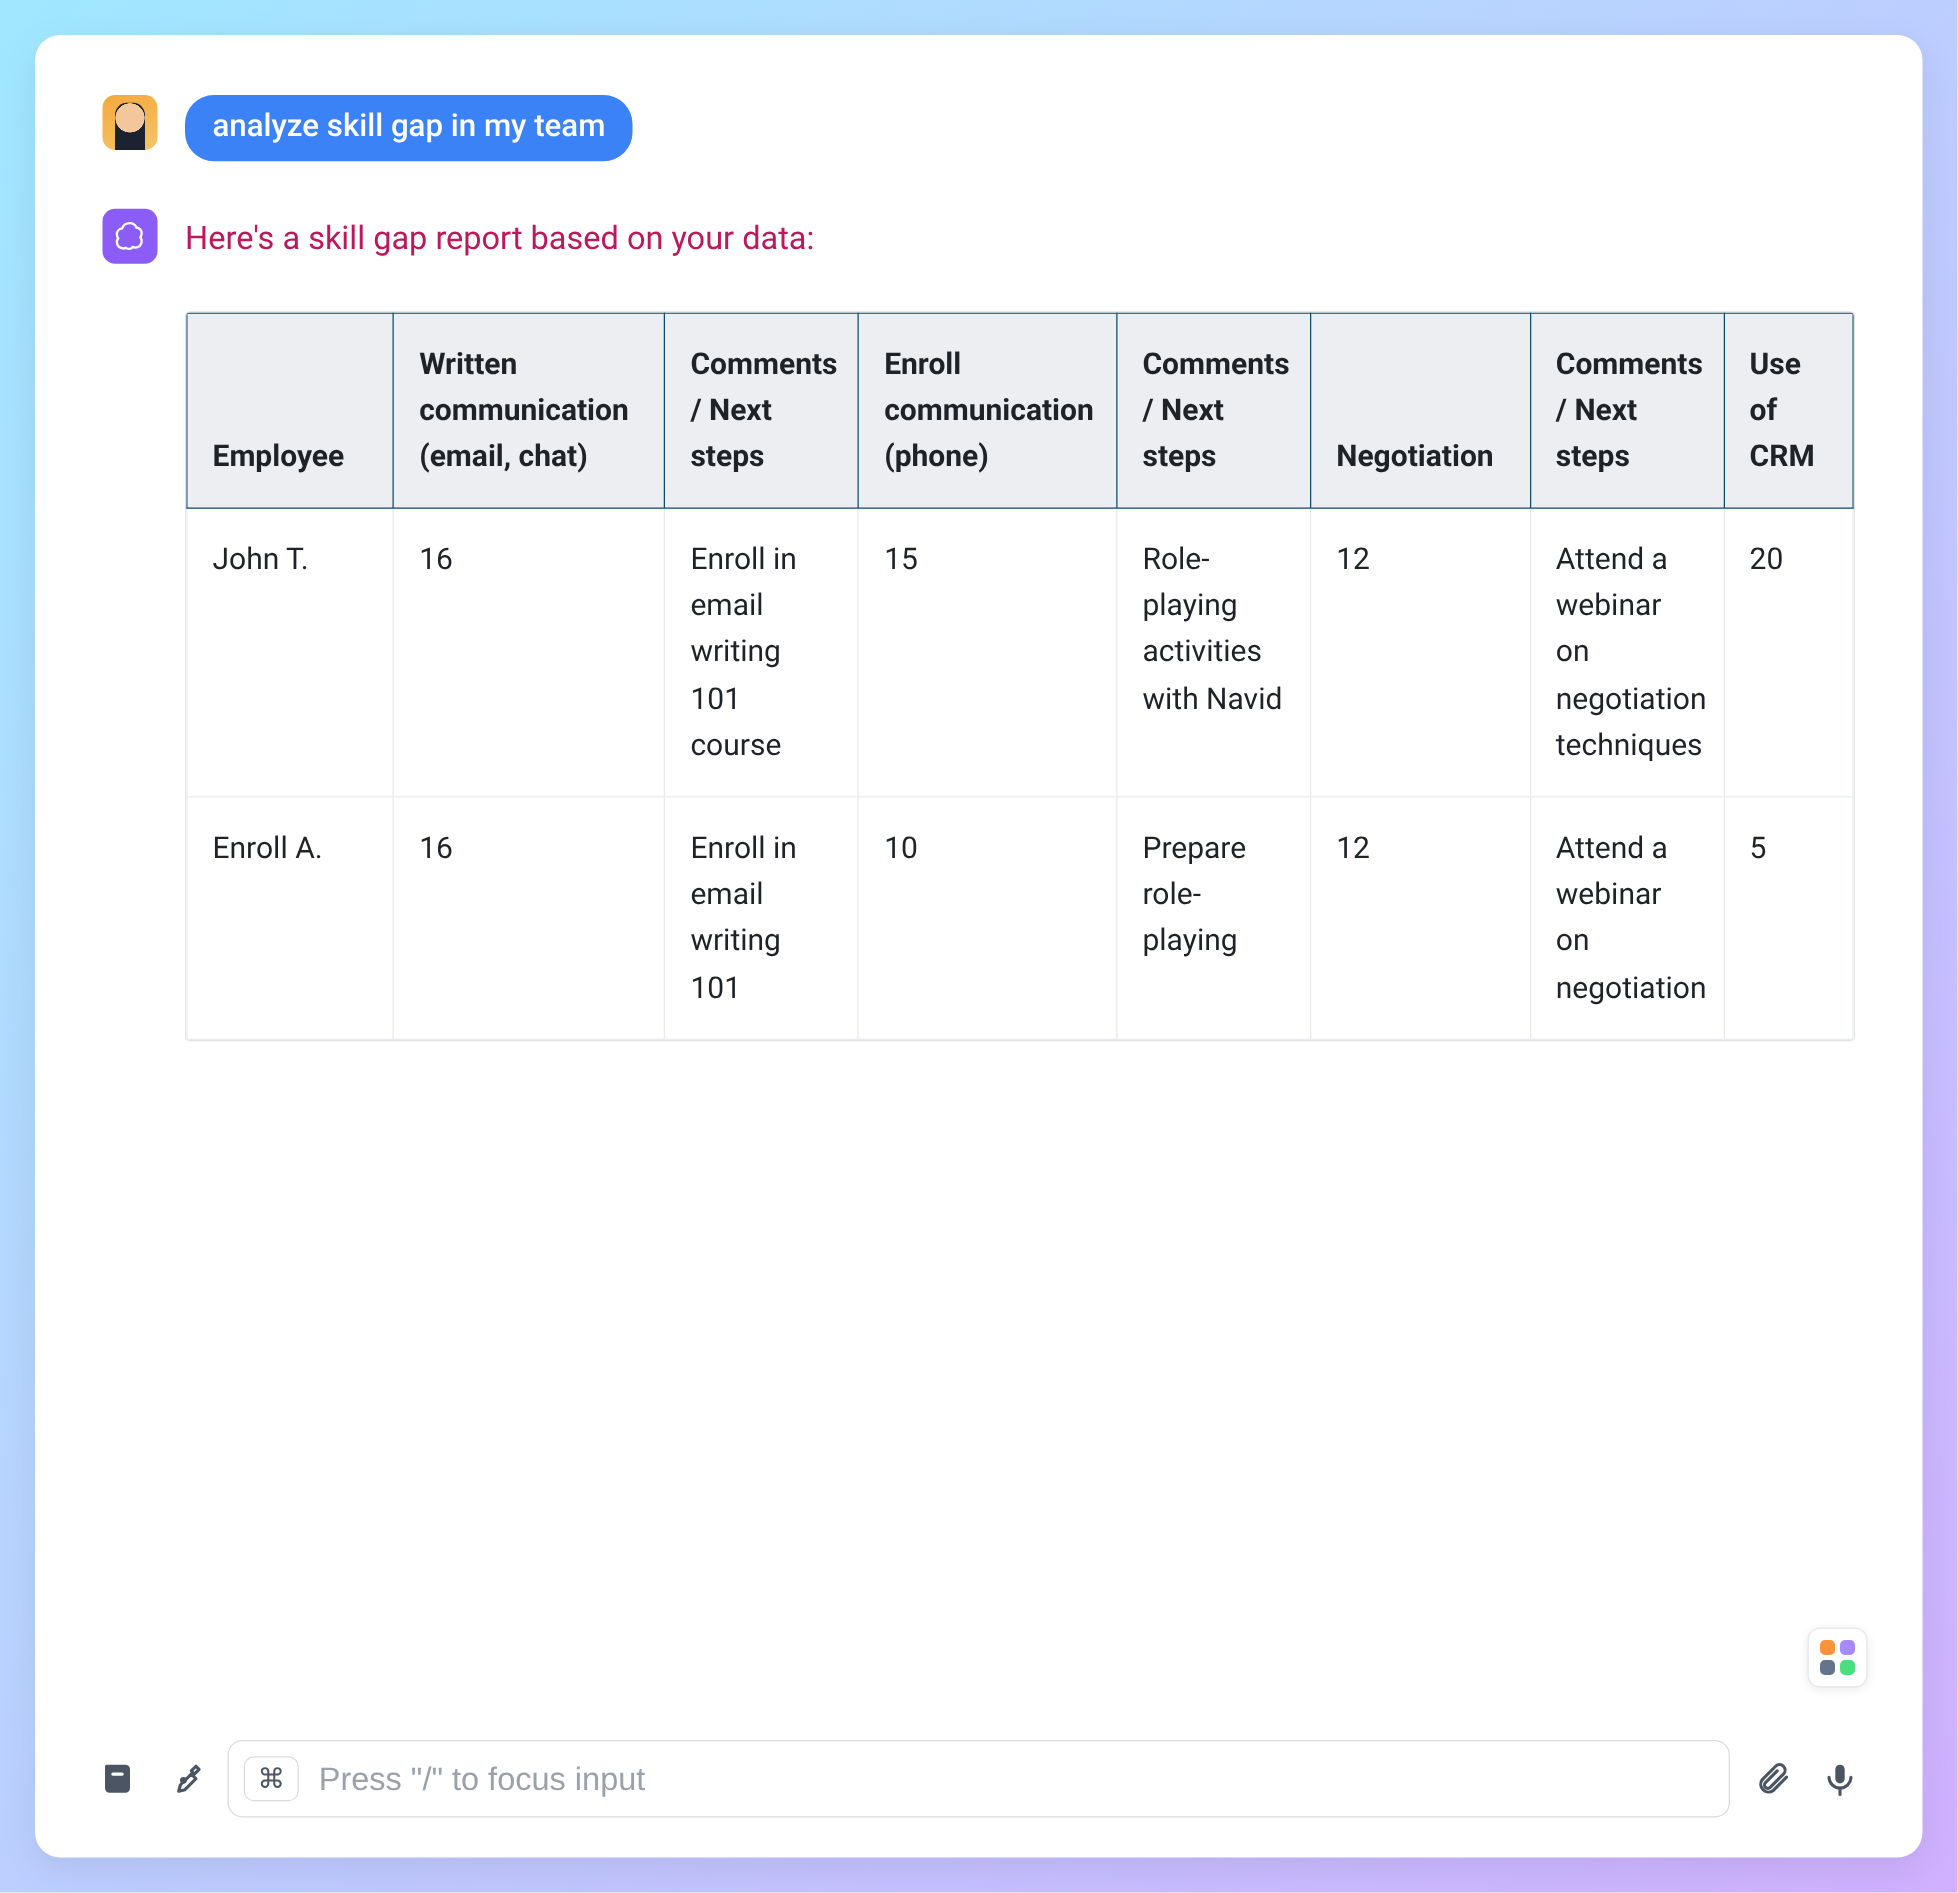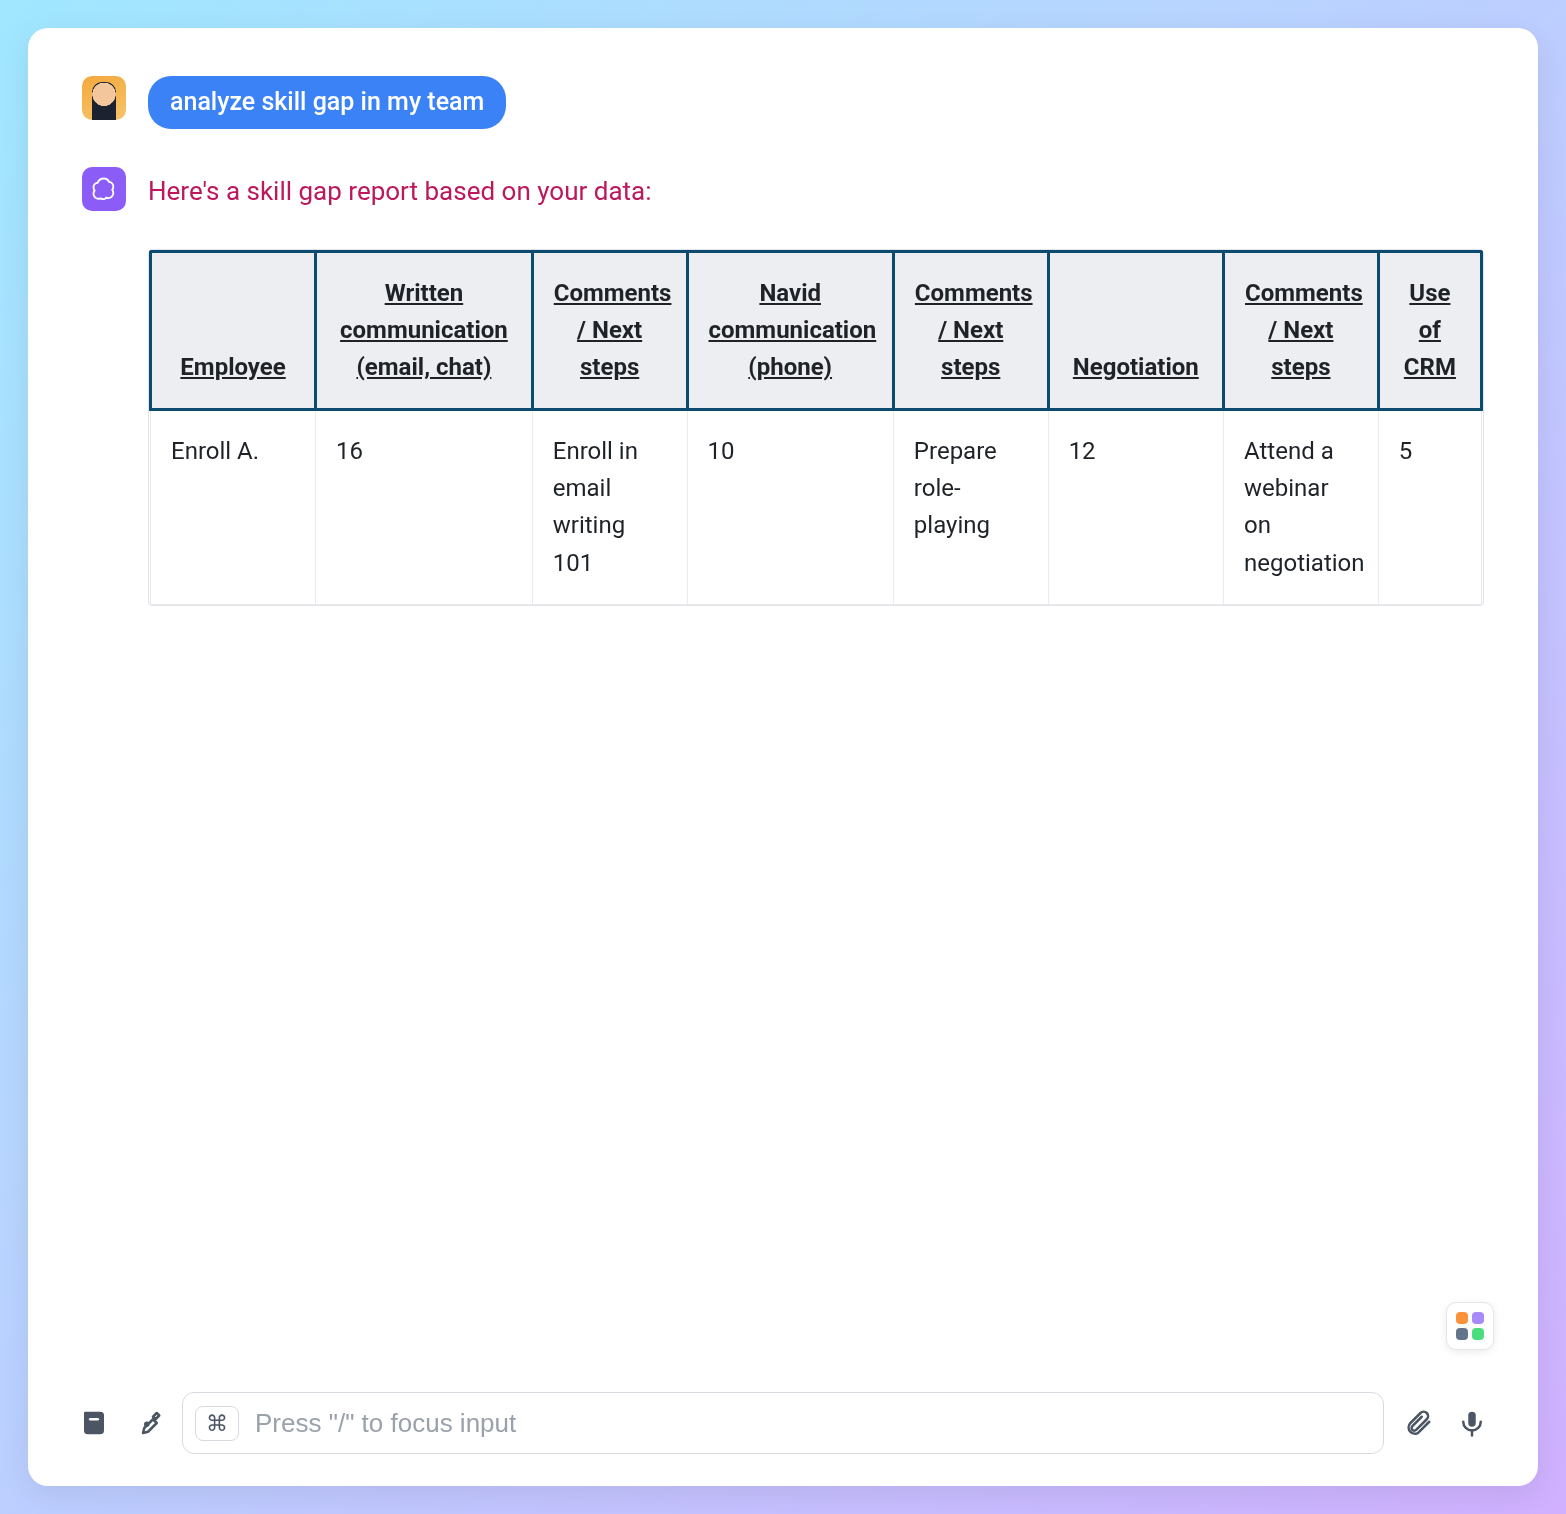--- a/index.html
+++ b/index.html
@@ -83,27 +83,26 @@
   }
   table {
     border-collapse: collapse;
     width: 100%;
     table-layout: fixed;
     font-size: 24px;
     color: #1f2328;
   }
   thead th {
     background: #eceef1;
-    text-align: center;
+    text-align: left;
     font-weight: 700;
     padding: 22px 20px;
-    border: 3px solid #0c4a6e;
+    border: 1px solid #0c4a6e;
     vertical-align: bottom;
     line-height: 1.55;
-    text-decoration: underline;
   }
   tbody td {
     border: 1px solid #e8eaed;
     padding: 22px 20px;
     vertical-align: top;
     line-height: 1.55;
   }
   col.c-emp  { width: 160px; }
   col.c-num1 { width: 210px; }
   col.c-cmt  { width: 150px; }
@@ -202,28 +201,38 @@
           <col class="c-cmt">
             <col class="c-neg">
             <col class="c-cmt">
             <col class="c-crm">
         </colgroup>
         <thead>
           <tr>
             <th>Employee</th>
             <th>Written communication (email, chat)</th>
             <th>Comments / Next steps</th>
-            <th>Navid communication (phone)</th>
+            <th>Enroll communication (phone)</th>
             <th>Comments / Next steps</th>
             <th>Negotiation</th>
             <th>Comments / Next steps</th>
             <th>Use of CRM</th>
           </tr>
         </thead>
         <tbody>
+          <tr>
+            <td>John T.</td>
+            <td>16</td>
+            <td>Enroll in email writing 101 course</td>
+            <td>15</td>
+            <td>Role-playing activities with Navid</td>
+            <td>12</td>
+            <td>Attend a webinar on negotiation techniques</td>
+            <td>20</td>
+          </tr>
           <tr>
             <td>Enroll A.</td>
             <td>16</td>
             <td>Enroll in email writing 101</td>
             <td>10</td>
             <td>Prepare role-playing</td>
             <td>12</td>
             <td>Attend a webinar on negotiation</td>
             <td>5</td>
           </tr>

